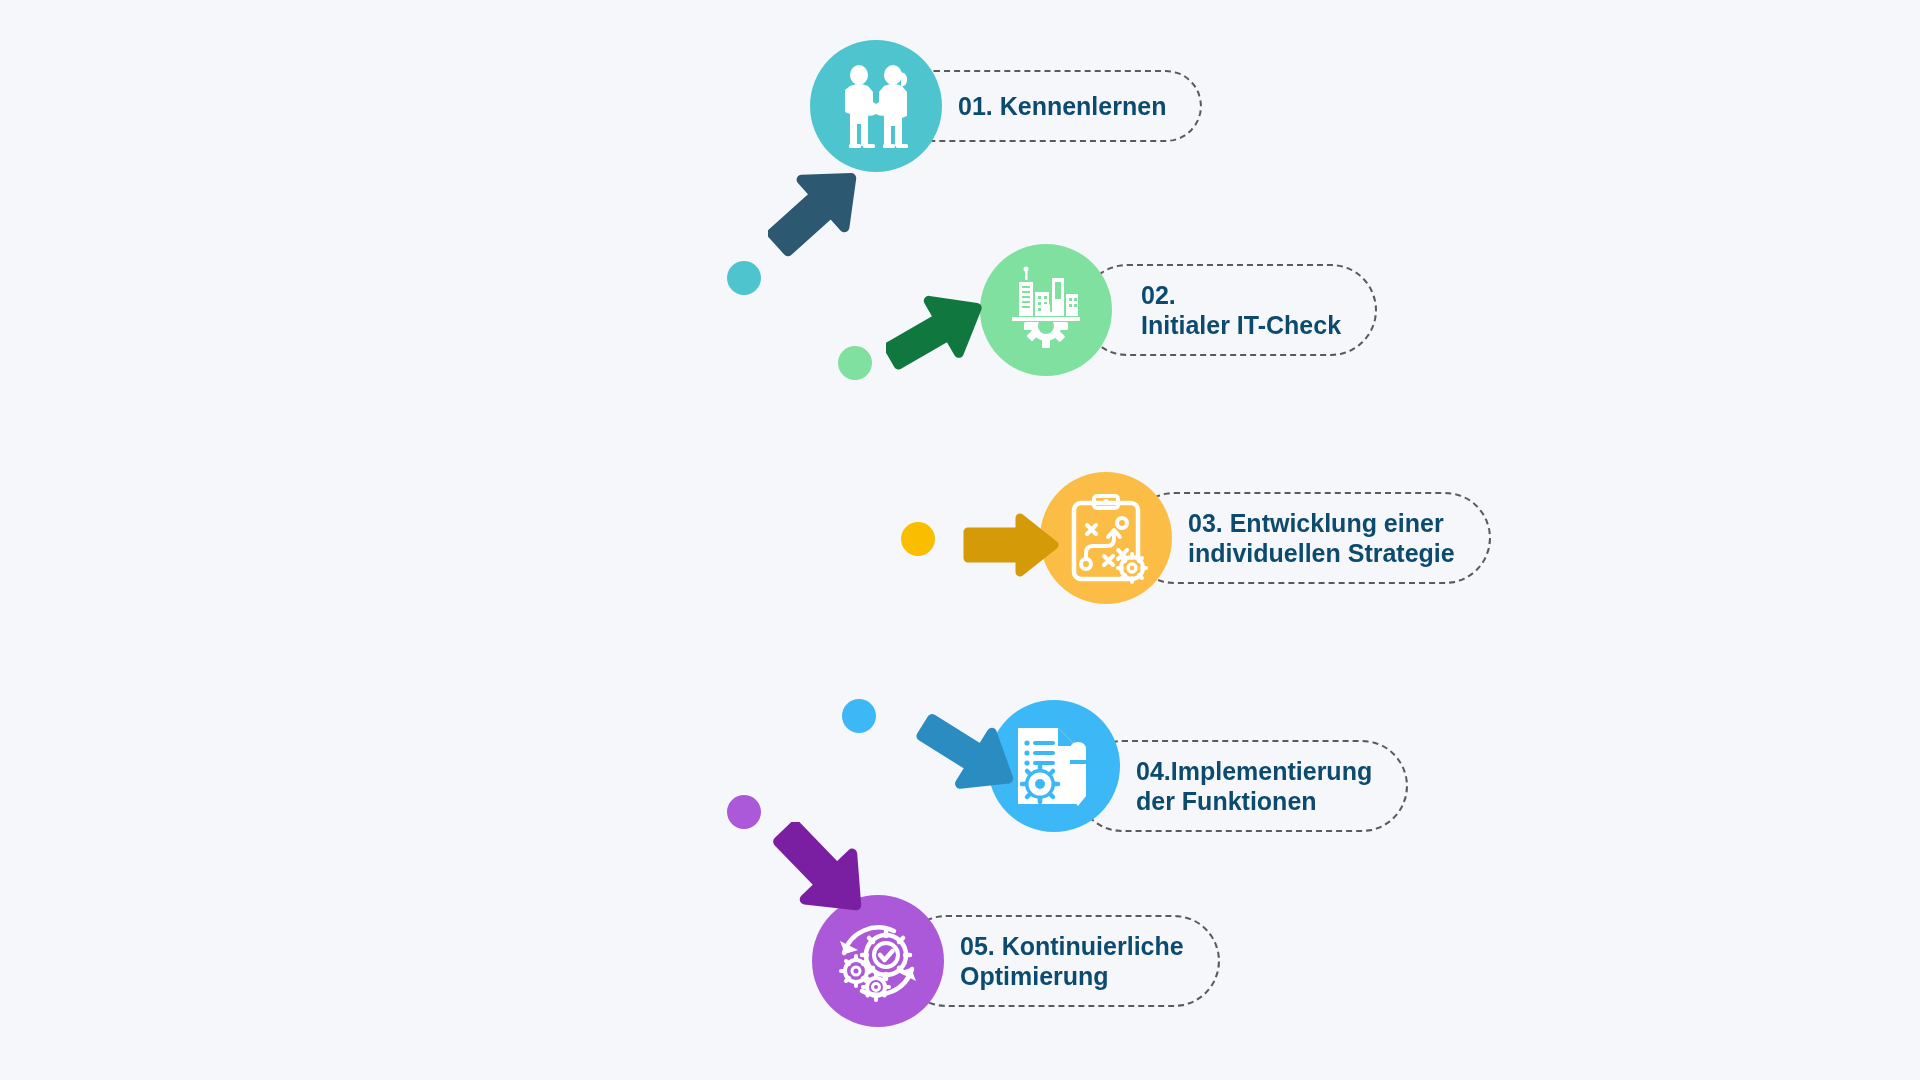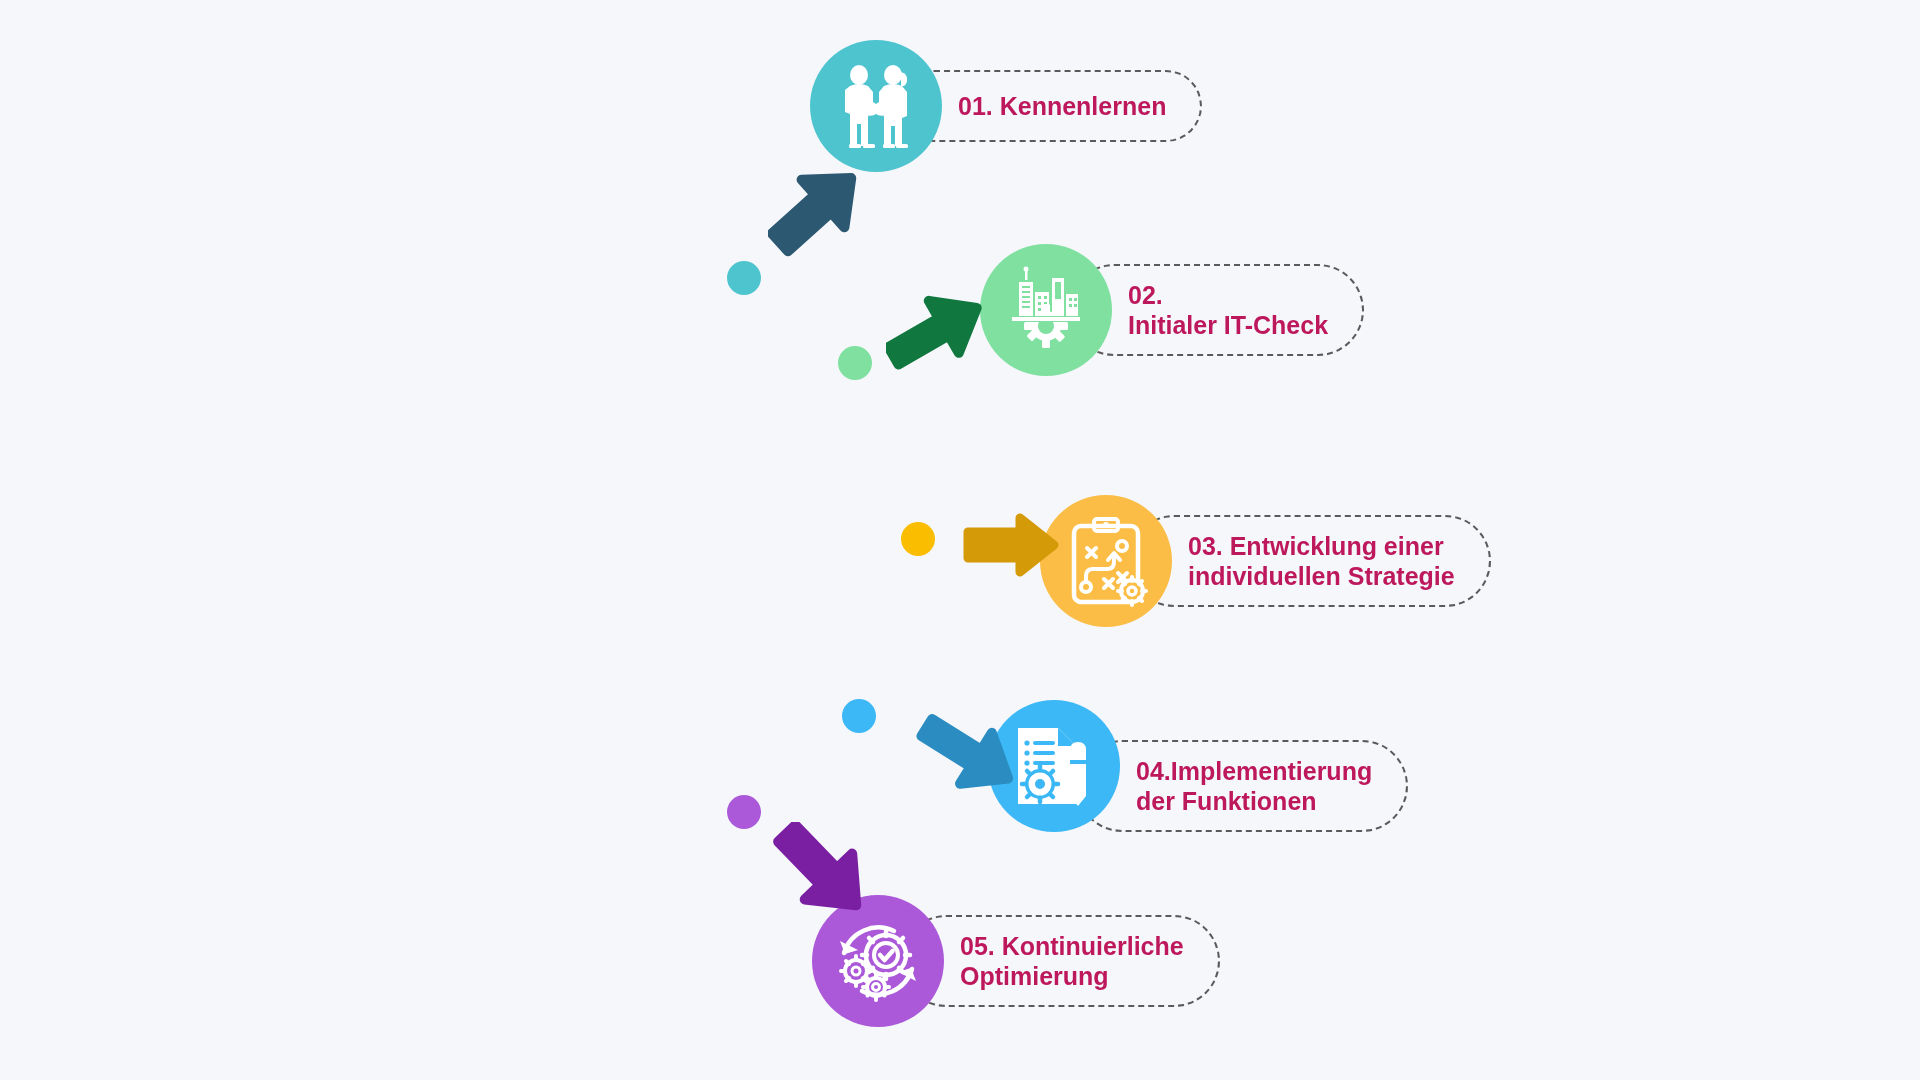--- a/index.html
+++ b/index.html
@@ -71,21 +71,21 @@
     margin-left:-44px;
     min-height:72px;
     display:flex; align-items:center;
     z-index:1;
   }
   .step-label {
     font-family:"Liberation Sans", sans-serif;
     font-weight:bold;
     font-size:25px;
     line-height:1.2;
-    color:#be185d;
+    color:#0c4a6e;
     white-space:pre-line;
   }
 </style>
 </head>
 <body>
 
 <div id="stage">
 
 
   <div class="ring-dot" style="left:727px; top:261px; background:#4ec4cf;"></div>
@@ -138,21 +138,21 @@
         <rect x="66" y="84" width="12" height="4" rx="1.5" fill="#fff"></rect>
 
         <path d="M35 44 q6 -5 11 0 q5 -5 11 0 q4 4 0 9 q-5 5 -11 1 q-6 4 -11 -1 q-4 -5 0 -9 z" fill="#fff"></path>
       </svg>
     </div>
     <div class="step-pill">
       <span class="step-label">01. Kennenlernen</span>
     </div>
   </div>
 
-  <div class="step" style="left:980px; top:244px;">
+  <div class="step" style="left:980px; top:244px;gap:13px;">
     <div class="step-icon" style="background:#7fe0a0;">
       <svg width="92" height="92" viewBox="0 0 92 92">
 
         <rect x="25" y="6" width="2.5" height="10" fill="#fff"></rect>
         <circle cx="26" cy="5" r="2.5" fill="#fff"></circle>
 
         <path d="M19 18 h14 v34 h-14 z" fill="#fff"></path>
         <g fill="#7fe0a0">
           <rect x="22" y="22" width="8" height="2"></rect>
             <rect x="22" y="27" width="8" height="2"></rect>
@@ -199,21 +199,21 @@
         <rect x="30" y="52" width="32" height="6" fill="#7fe0a0"></rect>
         <rect x="12" y="53" width="68" height="4" fill="#fff"></rect>
       </svg>
     </div>
     <div class="step-pill">
       <span class="step-label">02.
 Initialer IT-Check</span>
     </div>
   </div>
 
-  <div class="step" style="left:1040px; top:495px;">
+  <div class="step" style="left:1040px; top:472px;">
     <div class="step-icon" style="background:#fbbd45;">
       <svg width="92" height="92" viewBox="0 0 92 92">
 
         <rect x="34" y="4" width="24" height="12" rx="3" fill="none" stroke="#fff" stroke-width="4"></rect>
         <circle cx="46" cy="10" r="3" fill="#fff"></circle>
 
         <rect x="14" y="11" width="64" height="76" rx="7" fill="none" stroke="#fff" stroke-width="4.5"></rect>
 
         <g stroke="#fff" stroke-width="4" stroke-linecap="round">
           <path d="M27 33 l9 9 M36 33 l-9 9"></path>

